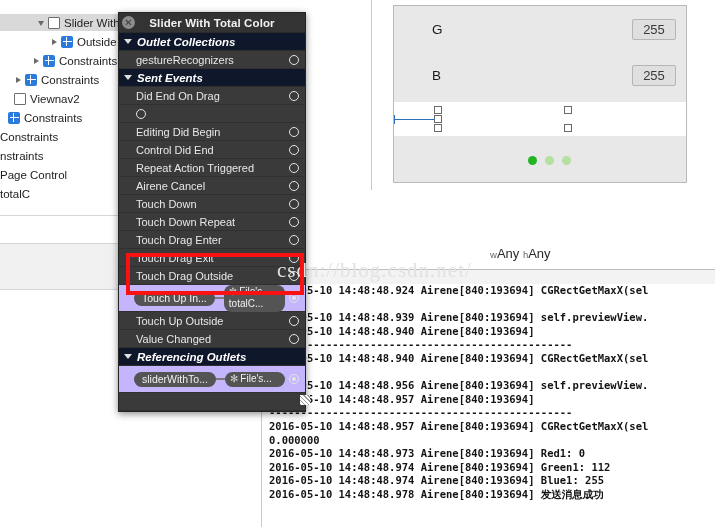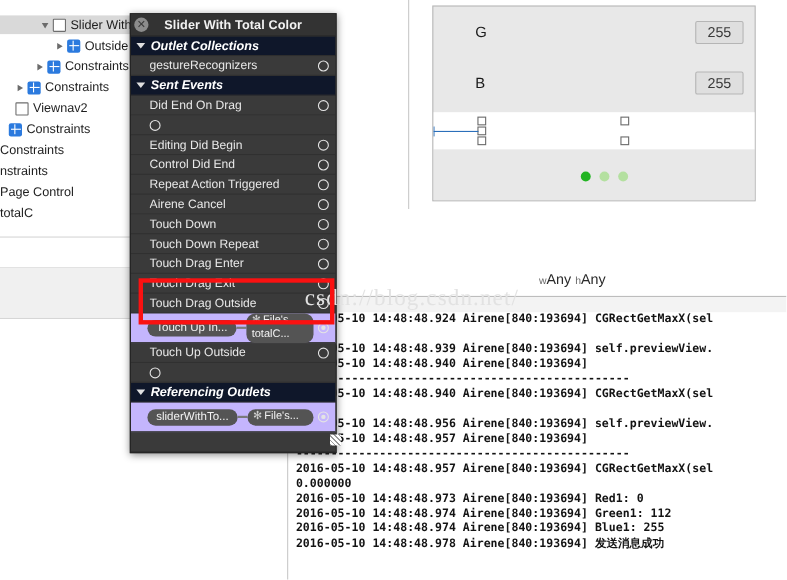--- a/index.html
+++ b/index.html
@@ -448,20 +448,21 @@
           <span class="pill">Touch Up In...</span>
           <span class="link-line"></span>
           <span class="target-pill" style="flex: 1 1 0%; margin-right: 4px;"><span class="star">✻</span><span>File's...</span><span class="l2">totalC...</span></span>
           <span class="dot filled"></span>
         </div>
         <div class="conn-row">
           <span class="label">Touch Up Outside</span>
           <span class="dot"></span>
         </div>
         <div class="conn-row">
+          <span class="label">Value Changed</span>
           <span class="dot"></span>
         </div>
         <div class="sect-header">
           <span class="tri"></span>
           <span>Referencing Outlets</span>
         </div>
         <div class="conn-row connected">
           <span class="pill">sliderWithTo...</span>
           <span class="link-line"></span>
           <span class="target-pill" style="flex: 1 1 0%; margin-right: 4px;"><span class="star">✻</span><span>File's...</span></span>

